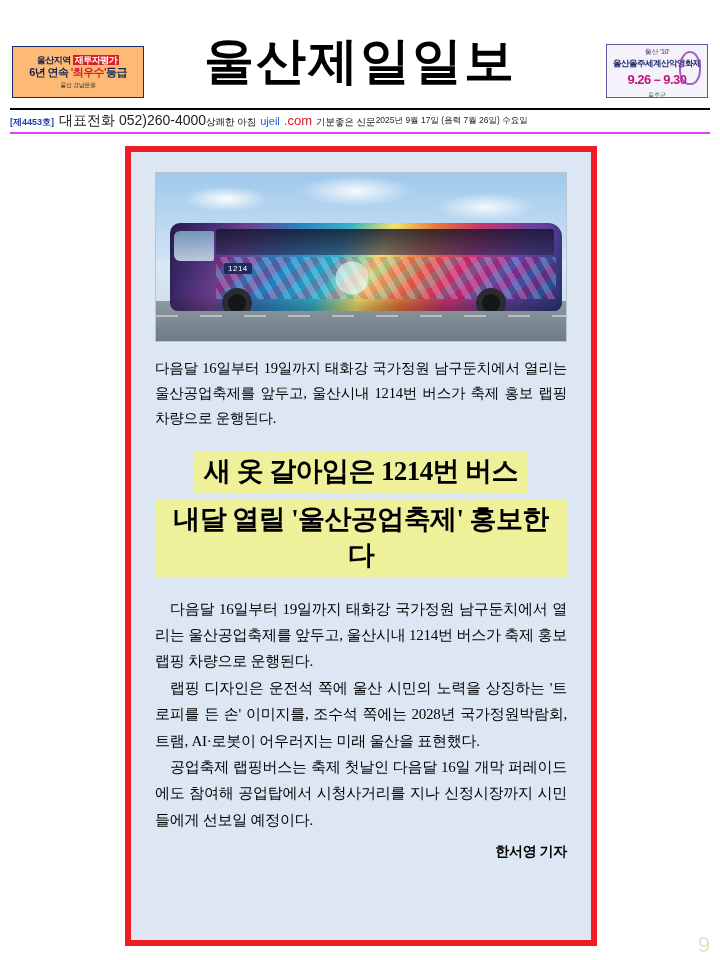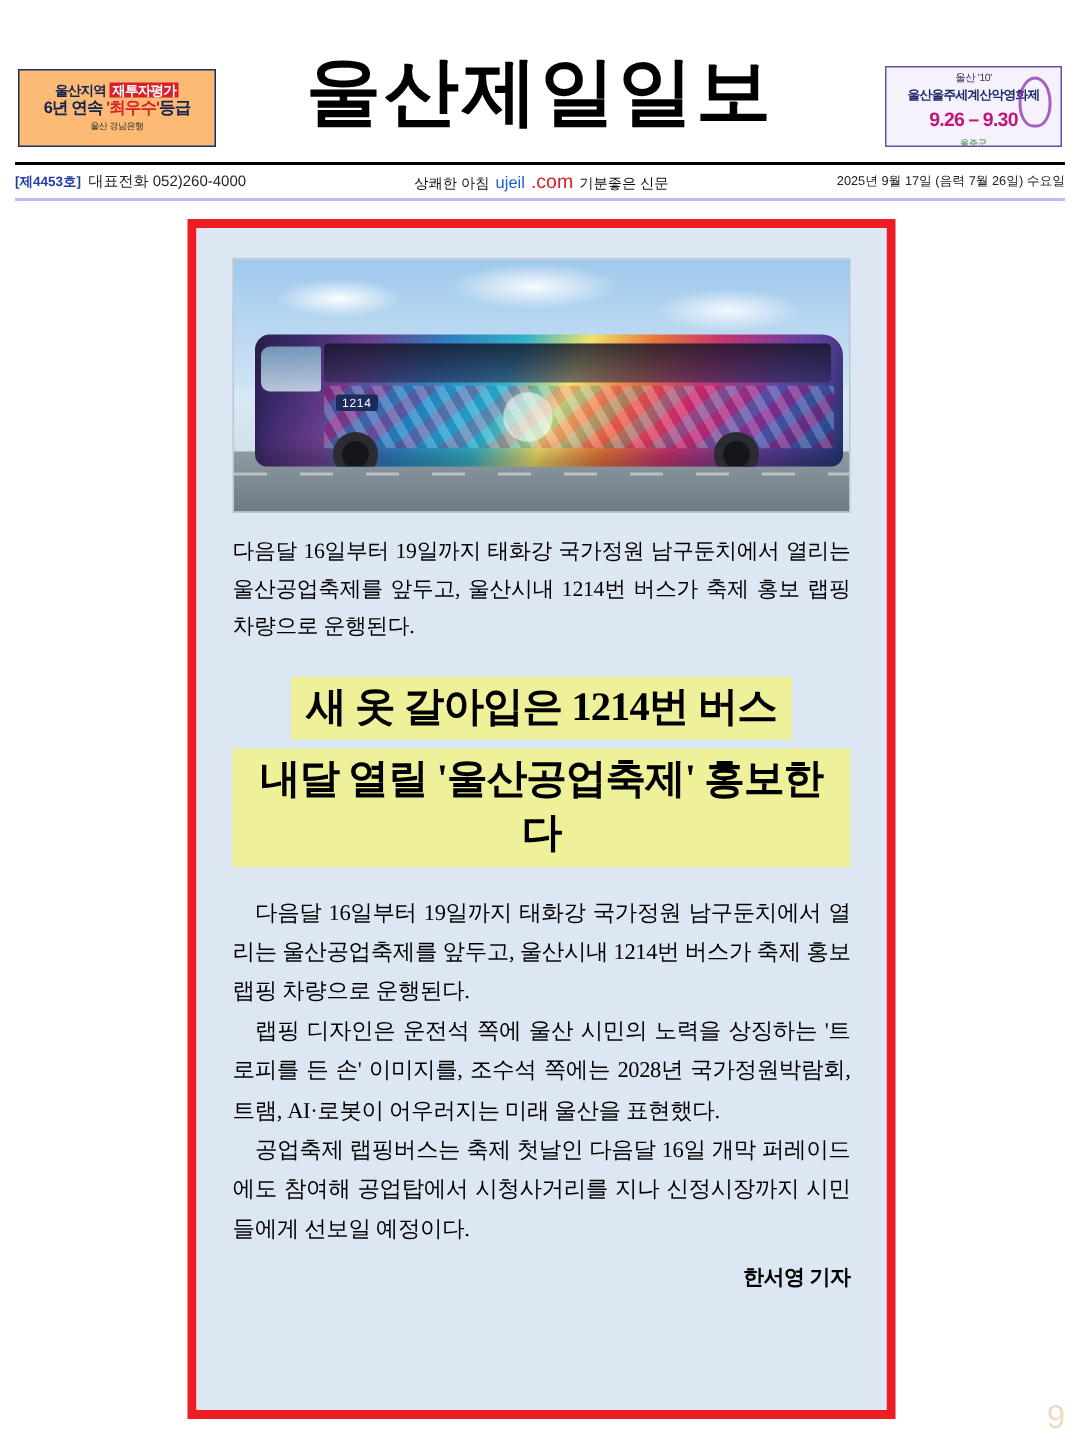--- a/index.html
+++ b/index.html
@@ -80,21 +80,21 @@
     font-weight: bold;
     letter-spacing: 2px;
     line-height: 1;
     margin: 0;
   }
 
   .ad-right {
     position: absolute;
     right: 12px;
     top: 44px;
-    width: 118px;
+    width: 102px;
     height: 54px;
     border: 1px solid #6a4fa3;
     background: #f6f2fb;
     box-sizing: border-box;
     text-align: center;
     overflow: hidden;
     padding-top: 2px;
   }
   .ad-right .r1 {
     font-family: "Liberation Sans", sans-serif;
@@ -136,40 +136,39 @@
   }
 
   
   .rule-thick {
     border-top: 2px solid #000;
     margin: 0 10px;
   }
   .infobar {
     margin: 0 10px;
     height: 22px;
-    border-bottom: 2px solid #c4b5fd;
+    border-bottom: 2px solid #d946ef;
     display: flex;
     align-items: center;
-    justify-content: space-between;
     font-family: "Liberation Sans", sans-serif;
     font-size: 9px;
     color: #111;
   }
   .infobar .left {
     display: flex;
     align-items: baseline;
     gap: 5px;
   }
   .issue-no {
     color: #1f3fa8;
     font-weight: bold;
     font-size: 9px;
   }
   .tel {
-    font-size: 10px;
+    font-size: 14px;
     color: #222;
   }
   .infobar .center {
     display: flex;
     align-items: baseline;
     gap: 4px;
     font-size: 9.5px;
   }
   .slogan { color: #111; }
   .brand-u {

